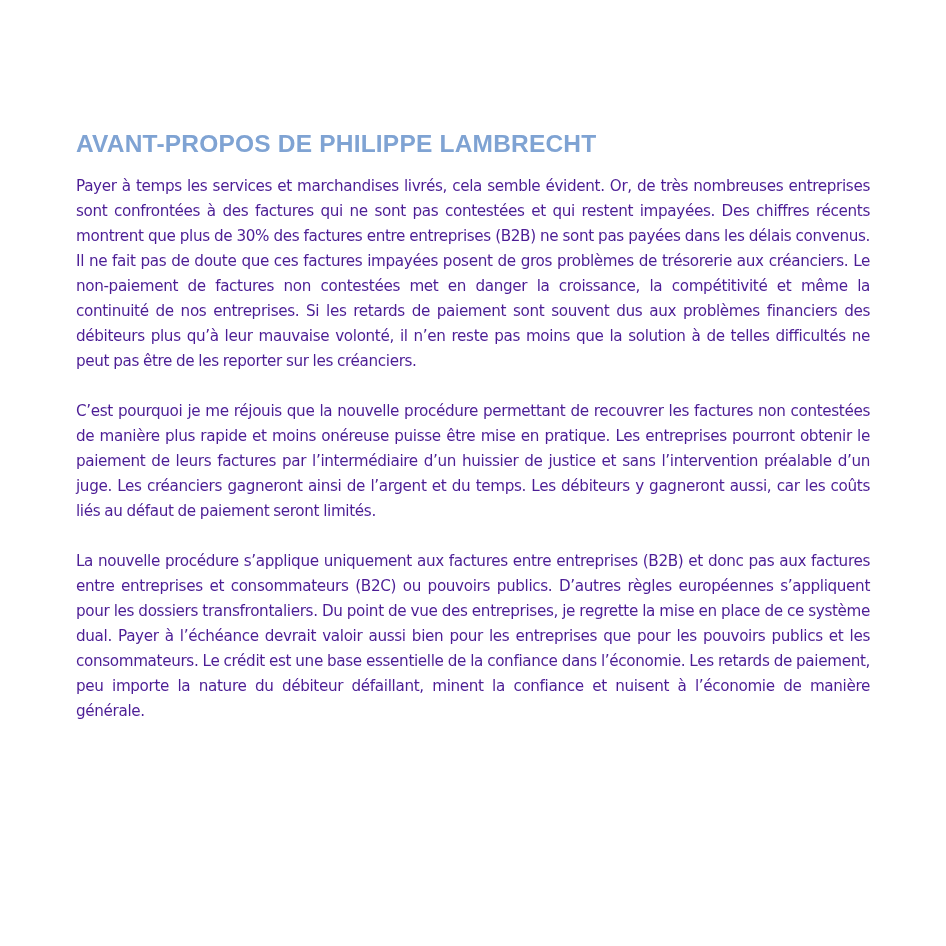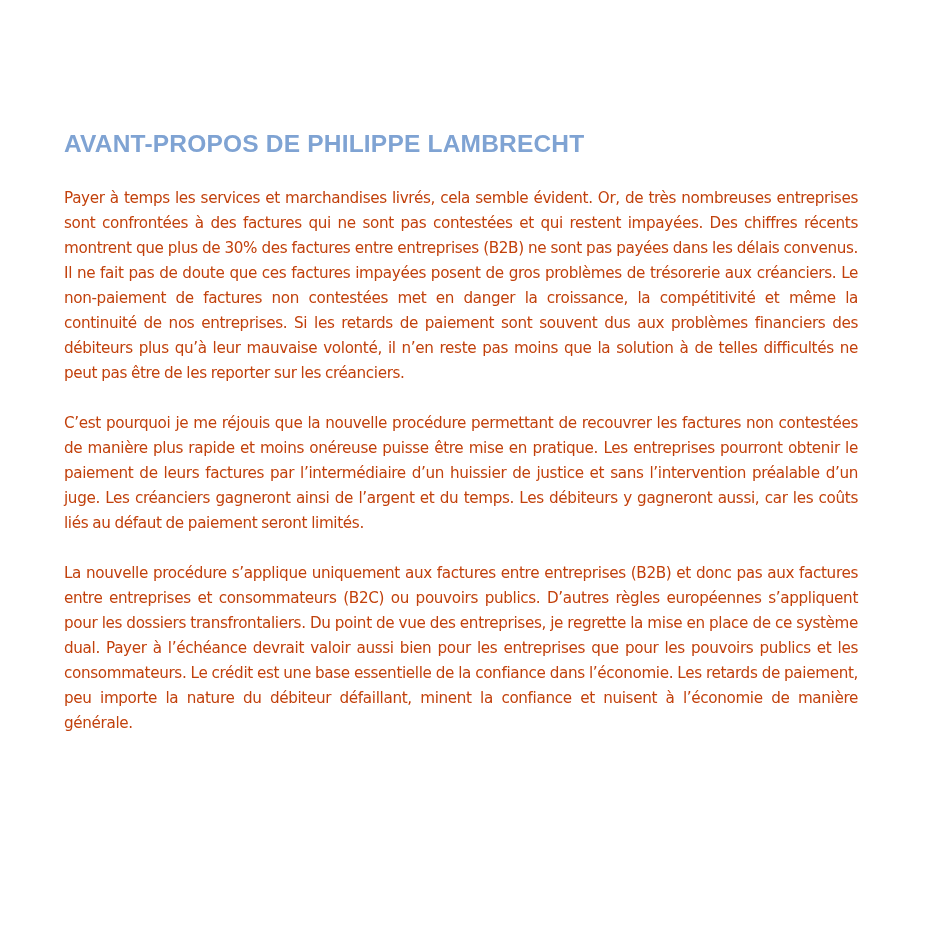--- a/index.html
+++ b/index.html
@@ -8,43 +8,43 @@
       background: #ffffff;
     }
     body {
       width: 946px;
       height: 946px;
       position: relative;
       overflow: hidden;
     }
     .page {
       position: absolute;
-      left: 64px;
+      left: 76px;
       top: 128px;
       width: 794px;
     }
     .heading {
       margin: 0;
       font-family: "Liberation Sans", sans-serif;
       font-weight: bold;
       font-size: 24.5px;
       line-height: 32px;
       letter-spacing: 0.2px;
       color: #7fa3d3;
     }
     .heading span {
       display: block;
       white-space: nowrap;
     }
     .body-text {
-      margin-top: 26px;
+      margin-top: 14px;
       font-family: "DejaVu Sans", sans-serif;
       font-size: 15.2px;
       line-height: 25px;
-      color: #c2410c;
+      color: #4c1d95;
       letter-spacing: -0.35px;
       word-spacing: -0.5px;
     }
     .body-text p {
       margin: 0 0 25px 0;
       text-align: justify;
       text-align-last: left;
       hyphens: manual;
     }
   </style>

